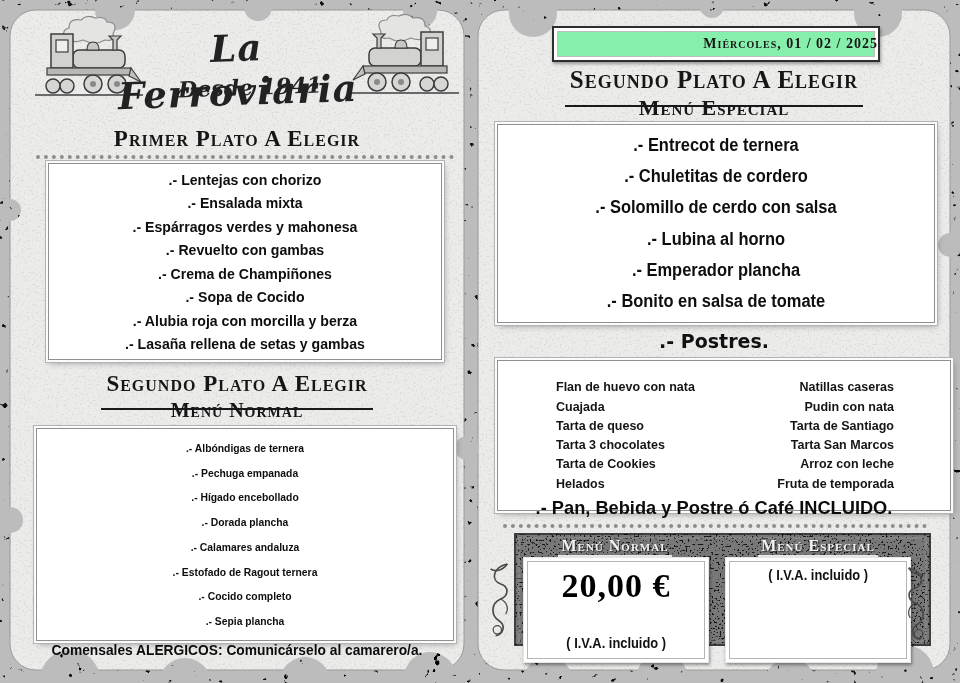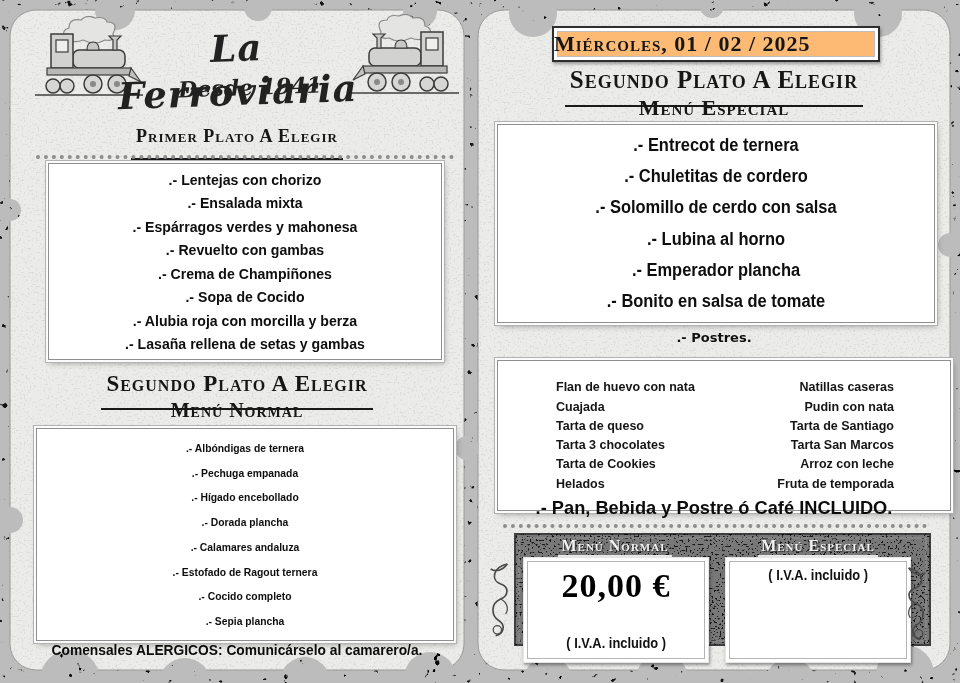--- a/index.html
+++ b/index.html
@@ -39,26 +39,26 @@
   .logo-title{
     font-family:"DejaVu Serif",serif;font-style:italic;font-weight:bold;
     text-align:center;font-size:37px;letter-spacing:1px;color:#222;
     transform:rotate(-2deg);
   }
   .logo-sub{
     font-family:"DejaVu Serif",serif;font-style:italic;font-weight:bold;
     text-align:center;font-size:22px;color:#222;transform:rotate(-2deg);
   }
   .datebox{
-    background:#fdba74;
+    background:#86efac;
     border:2px solid #2e2e2e;
     box-shadow:inset 0 0 0 3px #ffffff,inset 0 0 0 4px #bdbdbd,1px 2px 3px rgba(0,0,0,.35);
-    display:flex;align-items:center;justify-content:flex-start;
+    display:flex;align-items:center;justify-content:flex-end;
     font-family:"Liberation Serif",serif;font-variant:small-caps;font-weight:bold;
-    font-size:22px;letter-spacing:1px;
+    font-size:14px;letter-spacing:1px;
   }
   .price-head{
     font-family:"Liberation Serif",serif;font-variant:small-caps;font-weight:bold;
     color:#f2f2f2;text-align:center;font-size:16px;letter-spacing:1px;
     text-shadow:1px 1px 1px #2a2a2a;
   }
   .price-head .u{display:inline-block;border-bottom:2px solid #e9e9e9;padding:0 3px 0;}
   .pricebox{
     background:#fff;
     border:1px solid #e6e6e6;
@@ -66,21 +66,21 @@
     display:flex;flex-direction:column;align-items:center;justify-content:space-between;
     padding:9px 0 11px;
     gap:9px;
   }
   .price-val{
     font-family:"Liberation Serif",serif;font-weight:bold;font-size:34px;letter-spacing:1px;color:#000;
   }
   .price-note{font-weight:bold;font-size:14px;transform:scaleX(0.92);color:#111;}
   .pcol{display:flex;flex-direction:column;justify-content:space-evenly;}
   .pcol div{font-weight:bold;font-size:12.5px;color:#151515;}
-  .postres-h{font-family:"DejaVu Sans",sans-serif;font-weight:bold;font-size:13px;text-align:center;color:#111;}
+  .postres-h{font-family:"DejaVu Sans",sans-serif;font-weight:bold;font-size:19px;text-align:center;color:#111;}
   .included{font-weight:bold;font-size:19px;text-align:center;transform:scaleX(0.96);color:#0c0c0c;}
   .footer-line{font-weight:bold;font-size:14.5px;text-align:center;transform:scaleX(0.95);color:#0c0c0c;}
 </style>
 </head>
 <body>
 
 <svg id="bg" width="960" height="683" viewBox="0 0 960 683" xmlns="http://www.w3.org/2000/svg">
   <defs>
     <filter id="speck" x="-20%" y="-20%" width="140%" height="140%">
       <feTurbulence type="fractalNoise" baseFrequency="0.12" numOctaves="3" seed="7" result="n"></feTurbulence>
@@ -183,21 +183,21 @@
       <circle cx="50" cy="68" r="3" fill="#8a8a8a"></circle>
     <circle cx="76" cy="70" r="7" fill="#d6d6d4" stroke="#3c3c3c" stroke-width="1.5"></circle>
     <circle cx="90" cy="70" r="7" fill="#d6d6d4" stroke="#3c3c3c" stroke-width="1.5"></circle>
     <line x1="0" y1="79" x2="108" y2="79" stroke="#6a6a6a" stroke-width="2"></line>
   </svg>
 </div>
 
 <div class="abs logo-title" style="left:110px;top:26px;width:254px;">La Ferroviaria</div>
 <div class="abs logo-sub" style="left:150px;top:74px;width:200px;">Desde 1941</div>
 
-<div class="abs sch" style="left:10px;top:126px;width:454px;font-size:18px;">
+<div class="abs sch" style="left:10px;top:126px;width:454px;font-size:23px;">
   <span class="u">Primer Plato A Elegir</span>
 </div>
 <div class="abs dots" style="left:36px;top:155px;width:418px;"></div>
 
 <div class="abs wbox" style="left:48px;top:163px;width:392px;height:195px;font-size:15px;">
   <div class="mi">.- Lentejas con chorizo</div>
   <div class="mi">.- Ensalada mixta</div>
   <div class="mi">.- Espárragos verdes y mahonesa</div>
   <div class="mi">.- Revuelto con gambas</div>
   <div class="mi">.- Crema de Champiñones</div>

